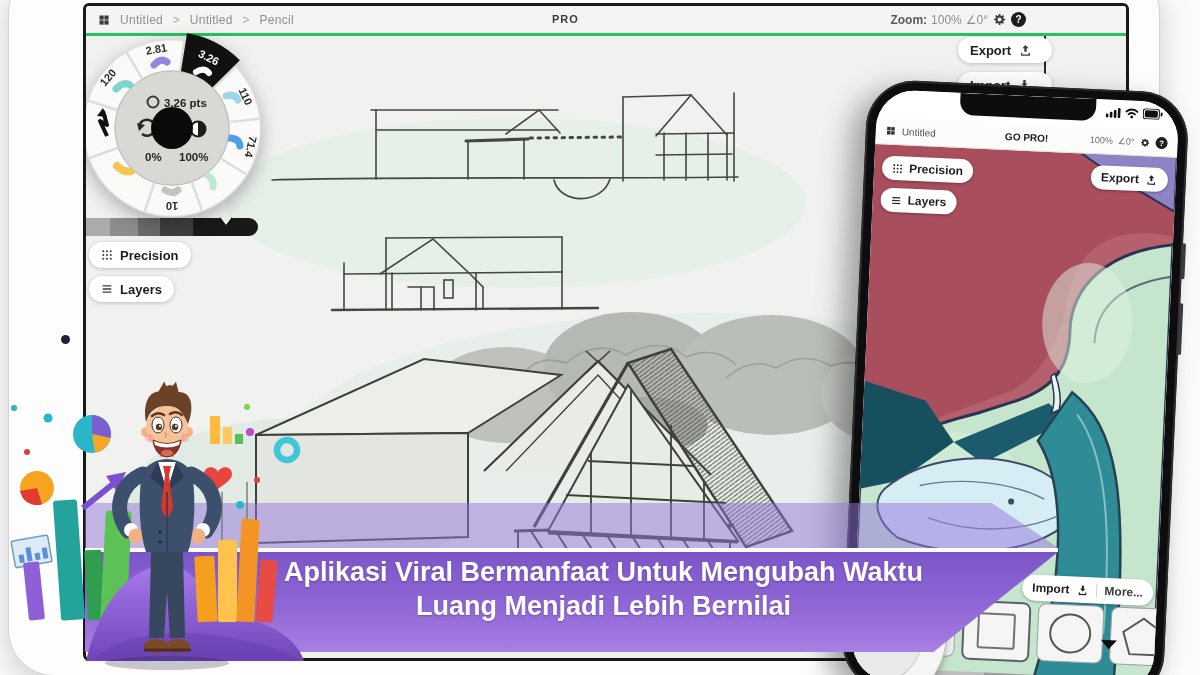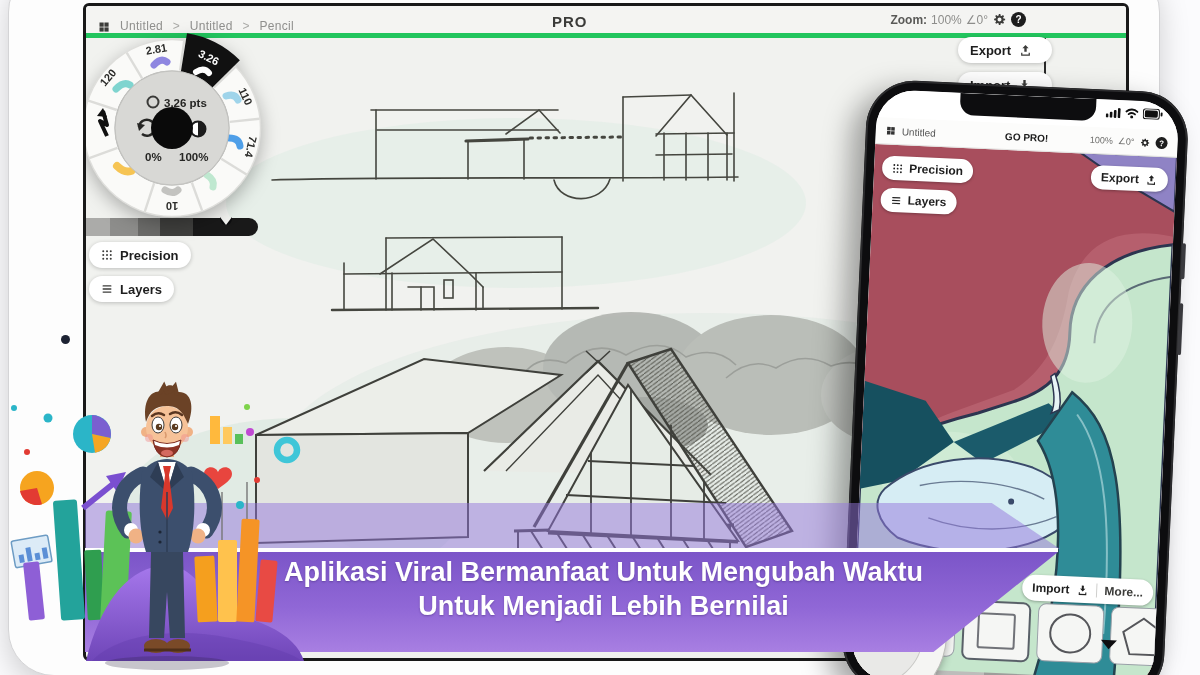--- a/index.html
+++ b/index.html
@@ -7,25 +7,25 @@
          font-family:"Liberation Sans",sans-serif;background:#fbfbfd;}
   
   .tablet{position:absolute;left:8px;top:-34px;width:1150px;height:708px;
           background:#fdfdfd;border:1px solid #d4d4d6;border-radius:46px;
           box-shadow:0 10px 30px rgba(0,0,0,.18);z-index:1;}
   .tablet-cam{position:absolute;left:52px;top:368px;width:9px;height:9px;border-radius:50%;
           background:#1d2333;}
   .tablet-screen{position:absolute;left:74px;top:36px;width:1040px;height:652px;
           background:#f1f2ef;border:3px solid #191919;border-radius:6px;overflow:hidden;}
   .scr{position:absolute;} 
-  .t-toolbar{left:0;top:0;width:100%;height:27px;background:#f4f4f2;border-bottom:5px solid #22c55e;
-          display:flex;align-items:flex-end;z-index:30;}
+  .t-toolbar{left:0;top:0;width:100%;height:27px;background:#f4f4f2;border-bottom:3px solid #22c55e;
+          display:flex;align-items:center;z-index:30;}
   .t-toolbar .crumb{color:#8f8f8d;font-size:12px;letter-spacing:.3px;}
   .t-toolbar .crumb .sep{margin:0 6px;color:#a9a9a6;}
-  .pro{position:absolute;left:466px;top:7px;font-size:15px;font-weight:bold;color:#3b3b39;
+  .pro{position:absolute;left:466px;top:7px;font-size:11px;font-weight:bold;color:#3b3b39;
           letter-spacing:1px;z-index:31;}
   .t-right{position:absolute;right:100px;top:0;height:27px;display:flex;align-items:center;gap:4px;z-index:31;}
   .zoomlbl{font-size:12px;font-weight:bold;color:#59595七;color:#595957;}
   .zoomval{font-size:12px;color:#8d8d8b;}
   .helpdot{width:15px;height:15px;border-radius:50%;background:#1d1d1d;color:#fff;font-size:10px;
           font-weight:bold;display:flex;align-items:center;justify-content:center;}
   .ic{width:15px;height:15px;fill:#3c3c3a;display:block;}
   .ic-s{width:12px;height:12px;fill:#3c3c3a;display:block;}
   .pill{position:absolute;background:#fff;border-radius:15px;box-shadow:0 1px 4px rgba(0,0,0,.22);
         display:flex;align-items:center;gap:7px;padding:0 12px;height:26px;
@@ -484,21 +484,21 @@
 
       <div class="p-strip"></div>
     </div>
   </div>
 
   <div class="banner-soft"></div>
   <div class="banner-line"></div>
   <div class="banner-main">
     <div class="banner-text">
       <div>Aplikasi Viral Bermanfaat Untuk Mengubah Waktu</div>
-      <div>Untuk Menjadi Lebih Bernilai</div>
+      <div>Luang Menjadi Lebih Bernilai</div>
     </div>
   </div>
 
   <svg class="scene" viewBox="0 0 330 295">
     <defs>
       <linearGradient id="moundG" x1="0" y1="0" x2="0" y2="1">
         <stop offset="0" stop-color="#a678ec"></stop>
           <stop offset="1" stop-color="#6f46b8"></stop>
       </linearGradient>
     </defs>

